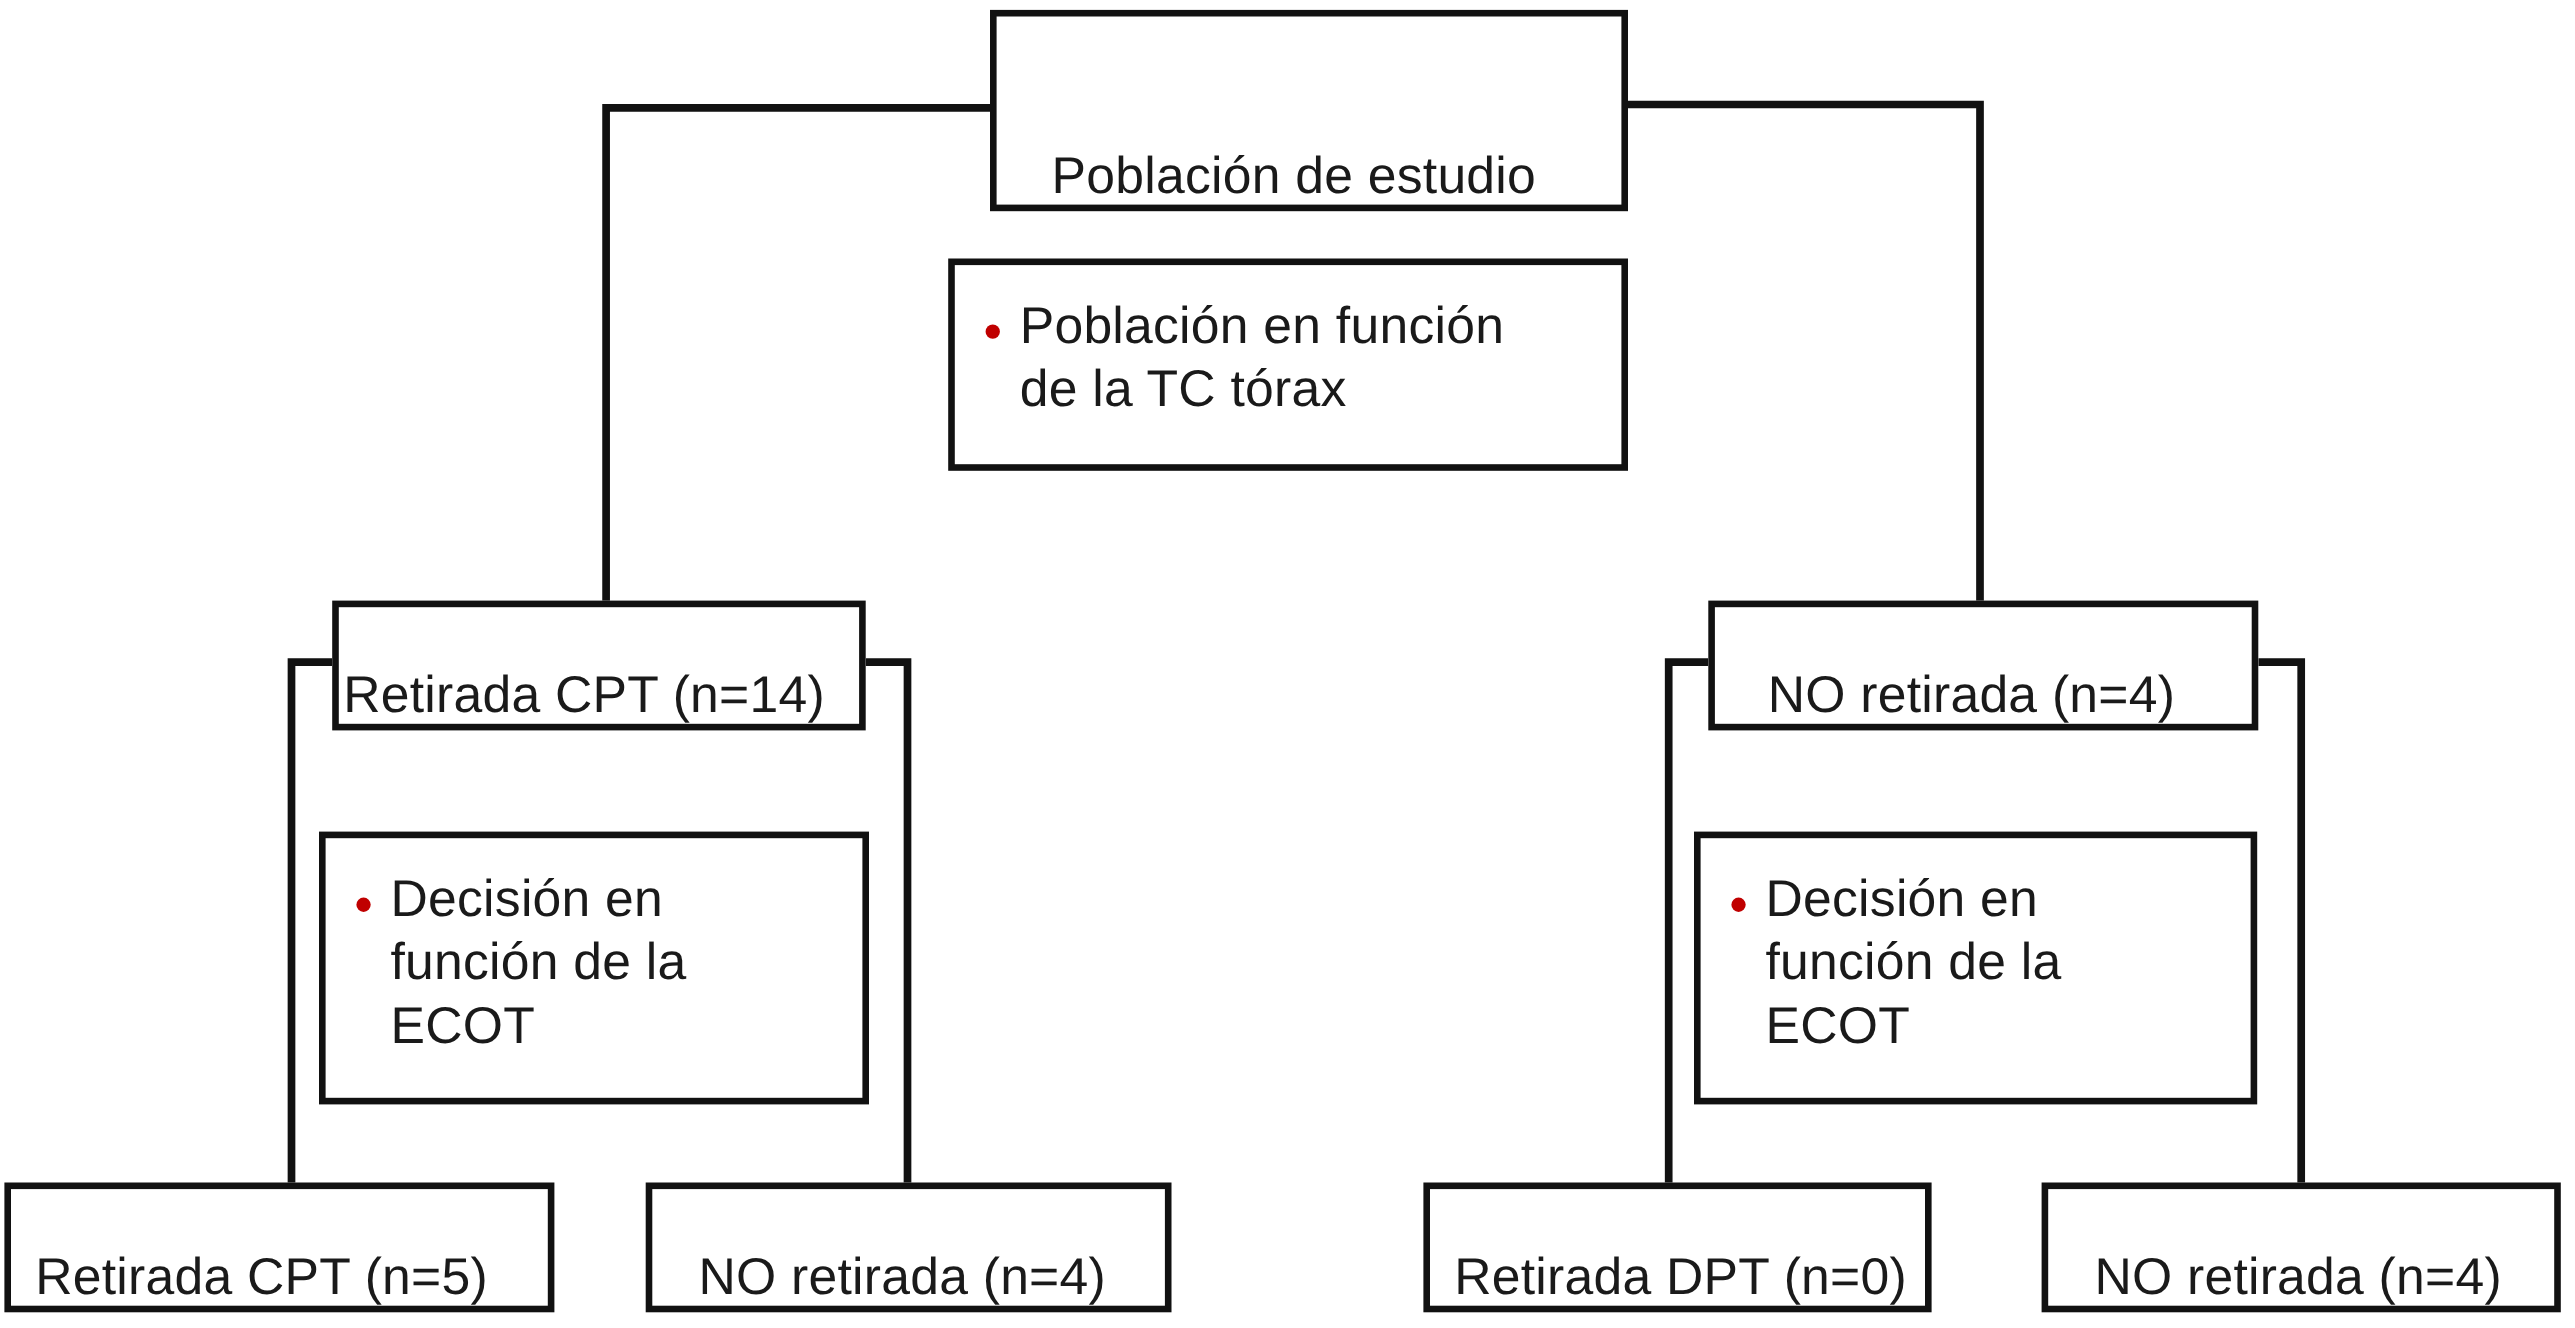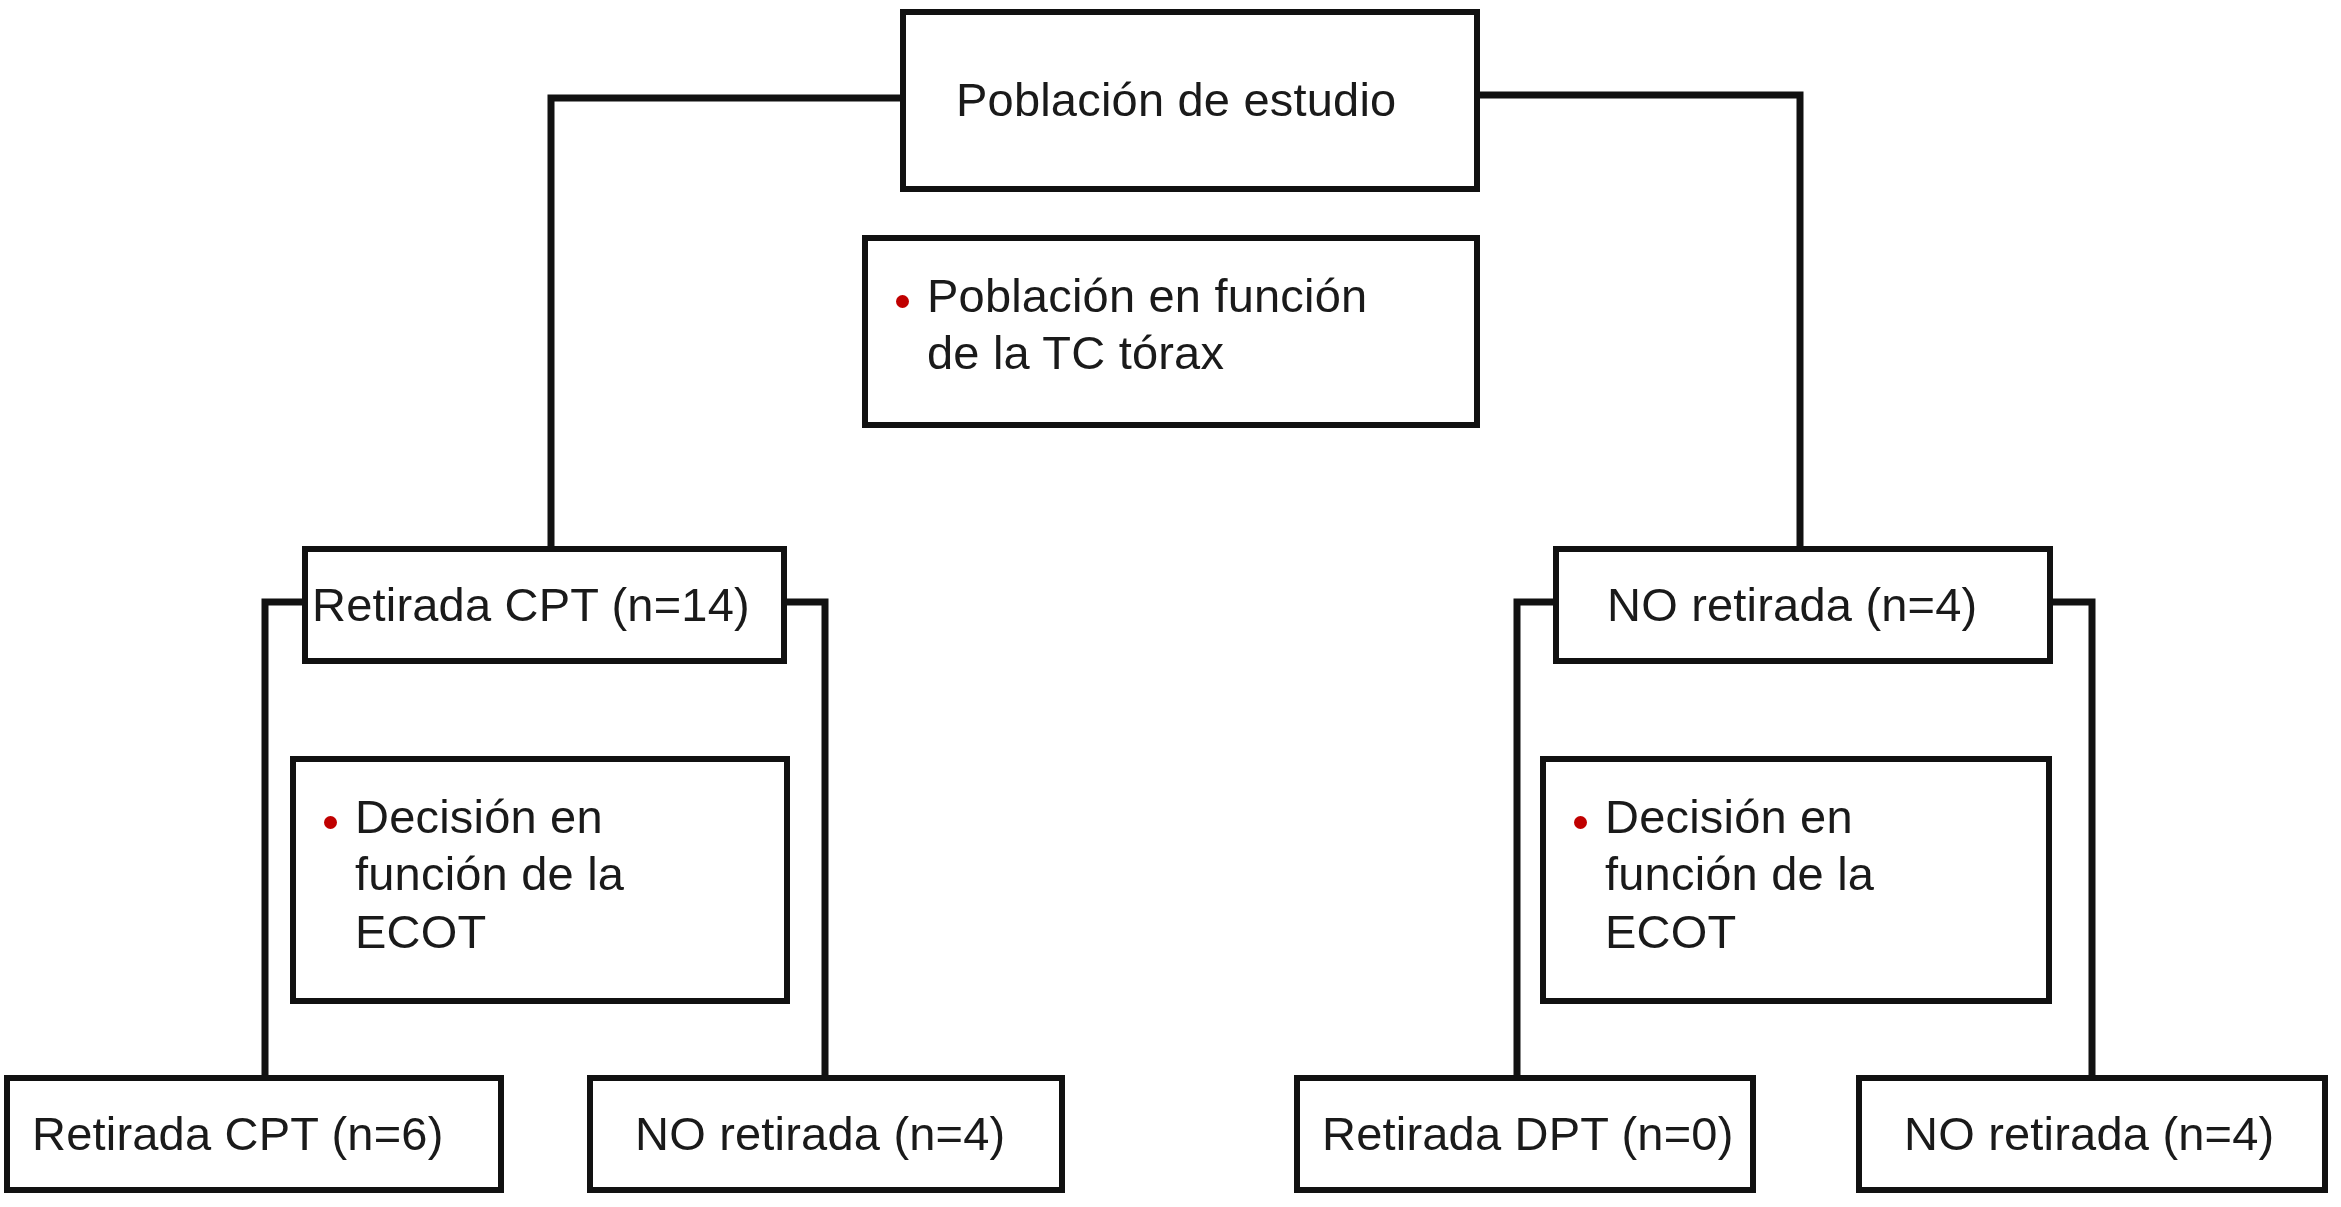--- a/index.html
+++ b/index.html
@@ -23,21 +23,21 @@
     top: 0;
     width: 2341px;
     height: 1207px;
   }
   .node-box {
     position: absolute;
     box-sizing: border-box;
     background: #ffffff;
     border: 6px solid #111111;
     display: flex;
-    align-items: center;
+    align-items: flex-end;
     z-index: 2;
   }
   .node-box.centered {
     justify-content: flex-start;
   }
   .node-label {
     font-size: 47px;
     color: #1a1a1a;
     line-height: 1.12;
     letter-spacing: 0.2px;
@@ -148,21 +148,21 @@
       <span class="bullet-dot"></span>
       <span class="bullet-text">
         <span class="line">Decisión en</span>
         <span class="line">función de la</span>
         <span class="line">ECOT</span>
       </span>
     </div>
   </div>
 
   <div class="node-box centered" id="box-retirada-cpt-10">
-    <span class="node-label">Retirada CPT (n=6)</span>
+    <span class="node-label">Retirada CPT (n=5)</span>
   </div>
 
   <div class="node-box centered" id="box-no-retirada-4b">
     <span class="node-label">NO retirada (n=4)</span>
   </div>
 
   <div class="node-box centered" id="box-retirada-dpt-0">
     <span class="node-label">Retirada DPT (n=0)</span>
   </div>
 

